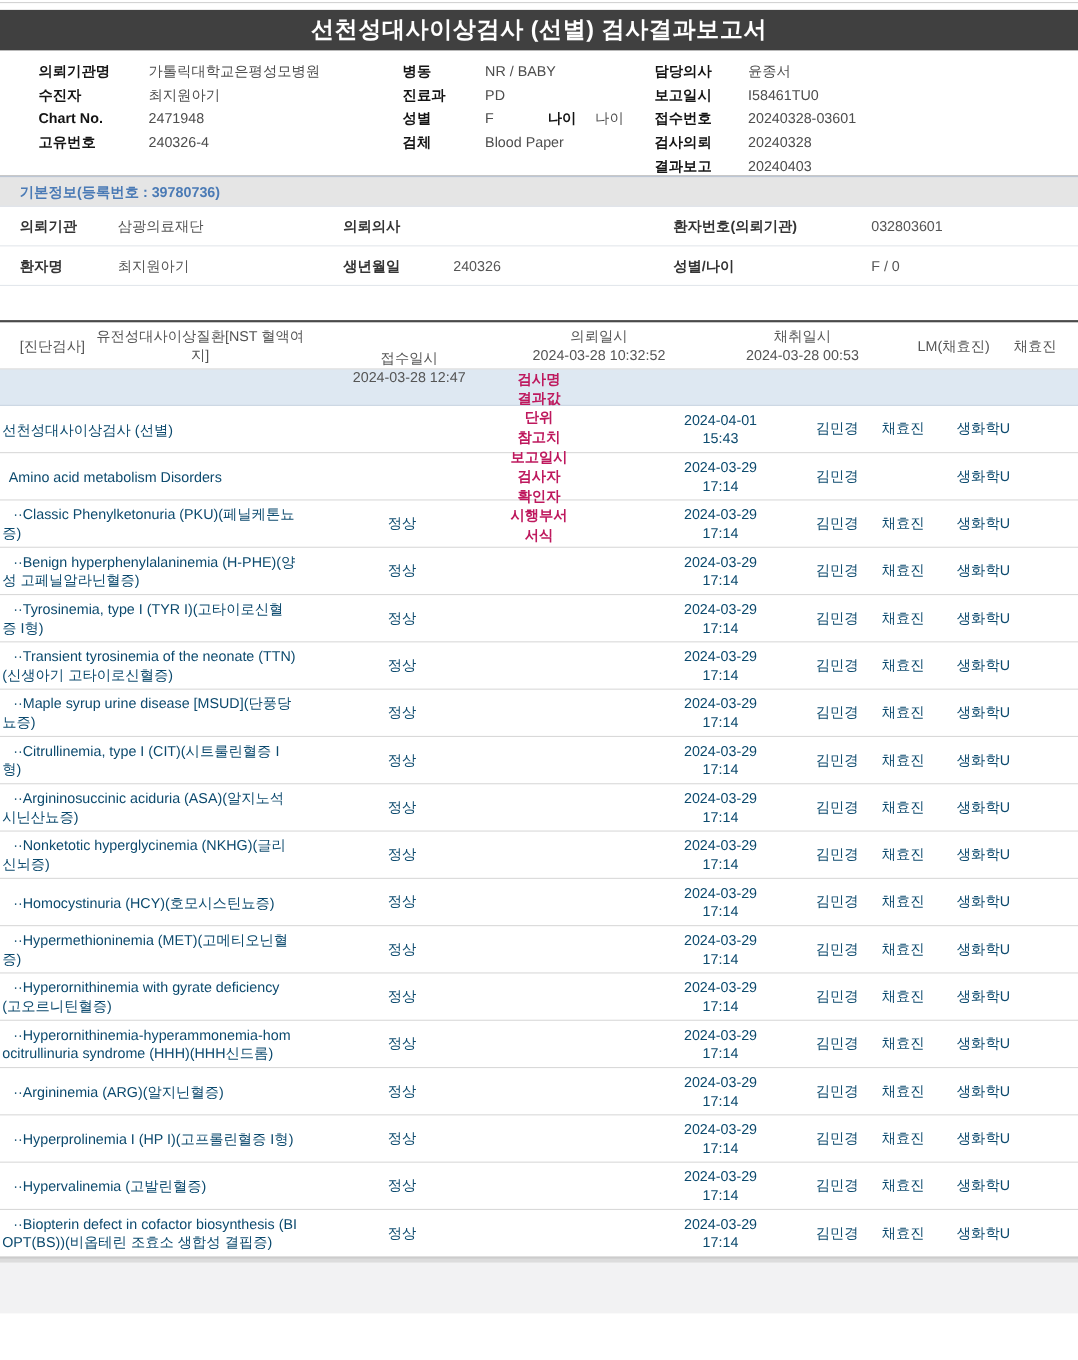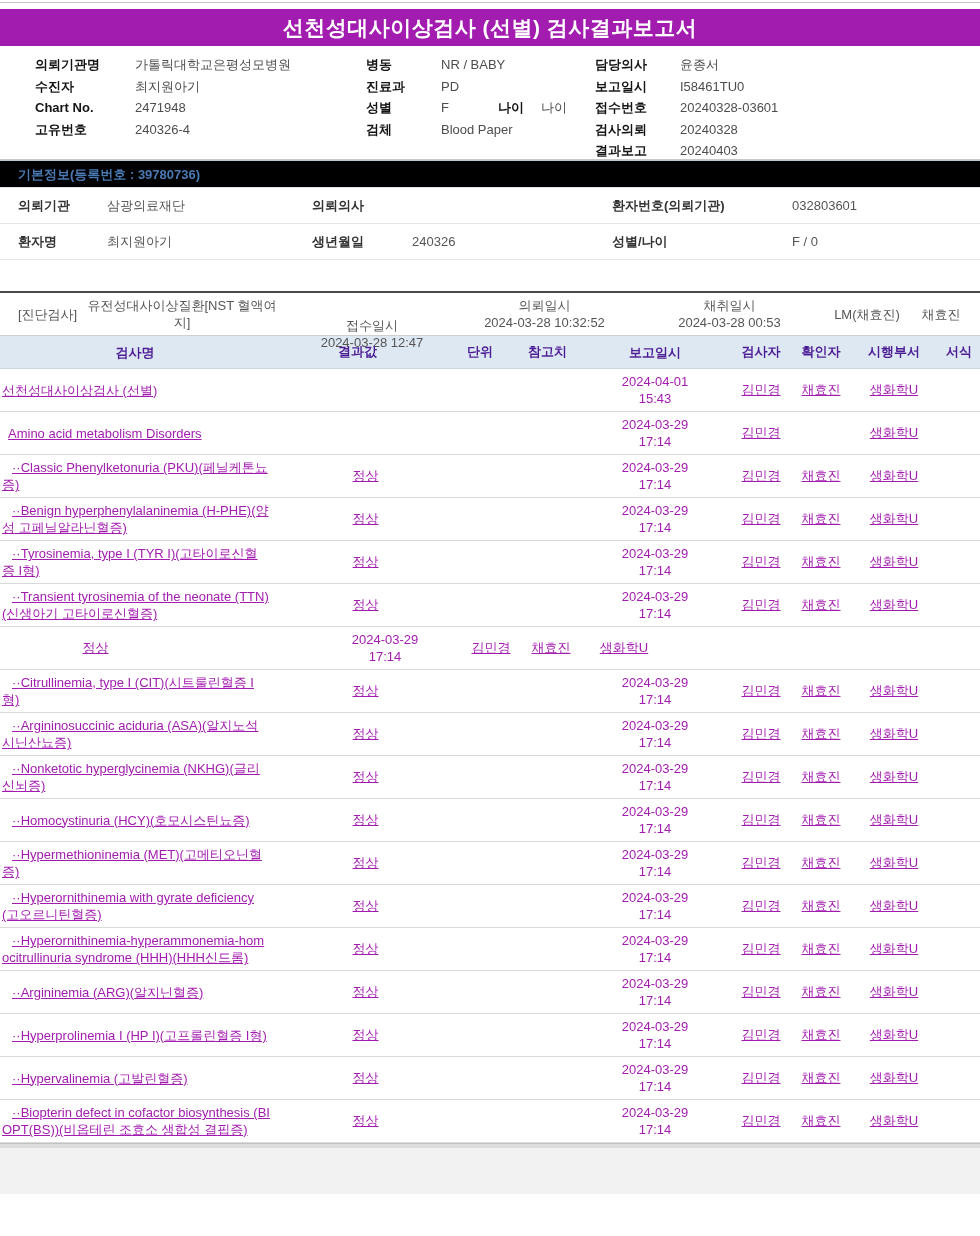--- a/index.html
+++ b/index.html
@@ -7,21 +7,21 @@
   body {
     width: 980px; height: 1236px;
     font-family: "Liberation Sans", "DejaVu Sans", sans-serif;
     font-size: 13px; color: #4d4d4d;
     background: #ffffff; overflow: hidden;
   }
   .top-hairline { height:3px; background:#fff; border-bottom:1px solid #c9c9c9; }
   .top-gap { height:6px; background:#fff; }
 
   .report-header {
-    height:37px; background:#a21caf; color:#fff;
+    height:37px; background:#404040; color:#fff;
     text-align:center; line-height:37px;
     font-size:21px; font-weight:bold; letter-spacing:0.5px;
   }
 
   
   .patient-section { position:relative; height:113px; background:#fff; }
   .p-col { position:absolute; top:8px; }
   .p-col1 { left:35px; }
   .p-col2 { left:366px; }
   .p-col3 { left:595px; }
@@ -33,21 +33,21 @@
   .p-value { color:#4d4d4d; }
   .p-value2-wrap { display:flex; }
   .p-inline-val { width:57px; }
   .p-label2 { font-weight:bold; color:#141414; width:43px; }
 
   .section-sep { height:1px; background:#c8c8c8; }
 
   
   .basic-bar {
     height:28px; line-height:27px; padding-left:18px;
-    background:#000000; border-top:1px solid #bcc6d4; border-bottom:1px solid #dfe3ea;
+    background:#e5e5e5; border-top:1px solid #bcc6d4; border-bottom:1px solid #dfe3ea;
     color:#4a7ab5; font-weight:bold; font-size:13px;
   }
   .bi-row { display:flex; align-items:center; height:36px; border-bottom:1px solid #e3e7ec; }
   .bi-l { font-weight:bold; color:#333; }
   .bi-v { color:#555; }
   .bi-l1 { width:107px; padding-left:18px; }
   .bi-v1 { width:205px; }
   .bi-l2 { width:100px; }
   .bi-v2 { width:200px; }
   .bi-l3 { width:180px; }
@@ -67,26 +67,27 @@
   .diag-name .inner { display:inline-block; width:200px; word-break:break-all; }
   .diag-dt1 { width:160px;margin-top:40px; }
   .diag-dt2 { width:185px; }
   .diag-dt3 { width:185px; }
   .diag-col1 { width:90px; }
   .diag-col2 { flex:1; padding-right:10px; }
 
   
   .tbl-header {
     display:flex; align-items:center; height:33px;
-    background:#dee8f2; color:#4c1d95; font-weight:bold;
+    background:#dee8f2; color:#be185d; font-weight:bold;
     border-bottom:1px solid #cbd6e3;
+    flex-direction:column;
   }
   .t-row {
     display:flex; align-items:center; min-height:43px;
-    border-bottom:1px solid #d9d9d9; color:#a21caf;text-decoration:underline;
+    border-bottom:1px solid #d9d9d9; color:#0c4a6e;
   }
   .c { text-align:center; }
   .c-name  { width:270px; text-align:left; line-height:17px; word-break:break-all; padding:4px 0; }
   .tbl-header .c-name { text-align:center; padding:0; }
   .c-result{ width:175px; text-align:center; padding-left:16px; }
   .tbl-header .c-result { text-align:center; padding-left:0; }
   .c-unit  { width:70px; }
   .c-ref   { width:65px; }
   .c-report{ width:150px; line-height:17px; }
   .c-report .date-wrap { display:inline-block; width:80px; }
@@ -295,20 +296,21 @@
       <div class="c-result">정상</div>
       <div class="c c-unit"></div>
       <div class="c c-ref"></div>
       <div class="c c-report"><span class="date-wrap">2024-03-29 17:14</span></div>
       <div class="c c-tester">김민경</div>
       <div class="c c-conf">채효진</div>
       <div class="c c-dept">생화학U</div>
       <div class="c c-fmt"></div>
     </div>
     <div class="t-row">
+      <div class="c-name lvl2">··Maple syrup urine disease [MSUD](단풍당뇨증)</div>
       <div class="c-result">정상</div>
       <div class="c c-unit"></div>
       <div class="c c-ref"></div>
       <div class="c c-report"><span class="date-wrap">2024-03-29 17:14</span></div>
       <div class="c c-tester">김민경</div>
       <div class="c c-conf">채효진</div>
       <div class="c c-dept">생화학U</div>
       <div class="c c-fmt"></div>
     </div>
     <div class="t-row">

